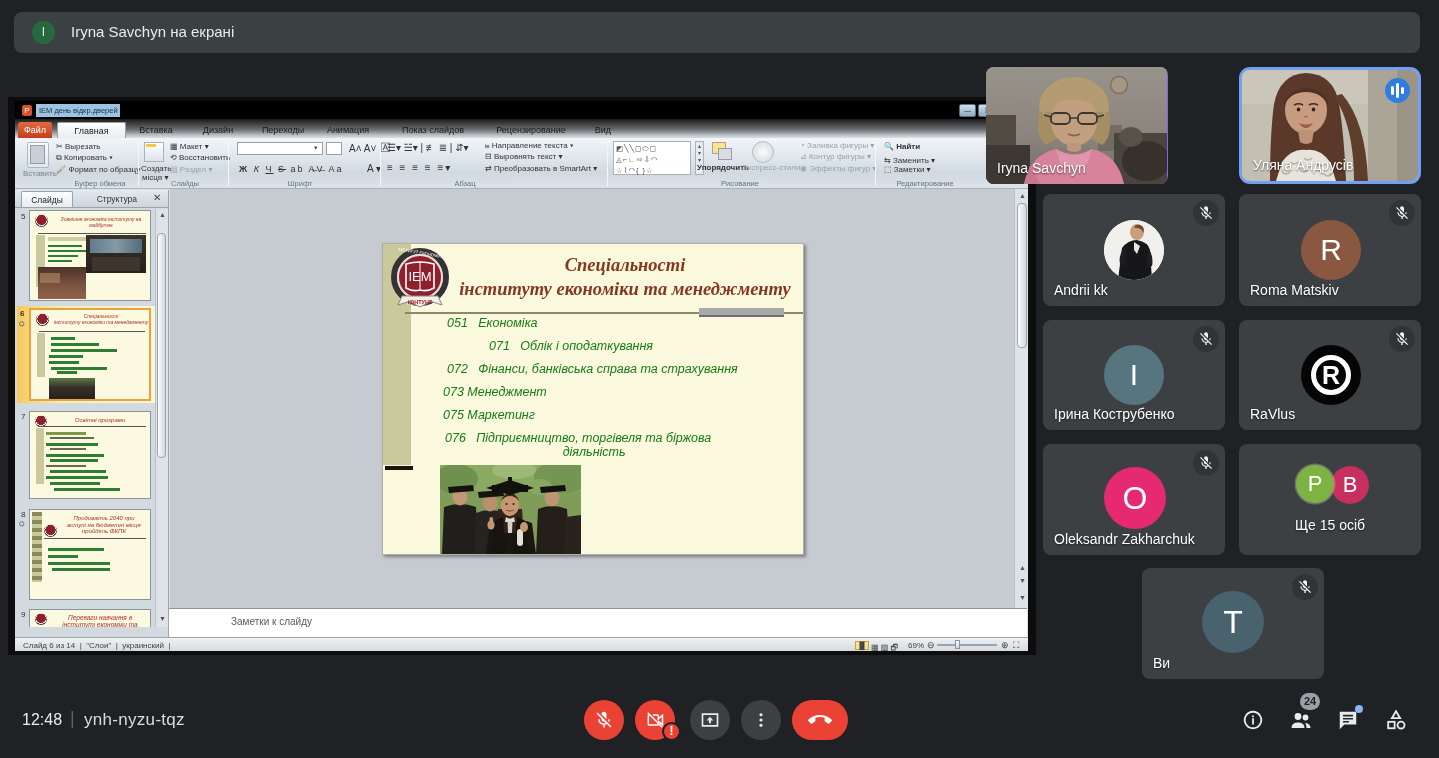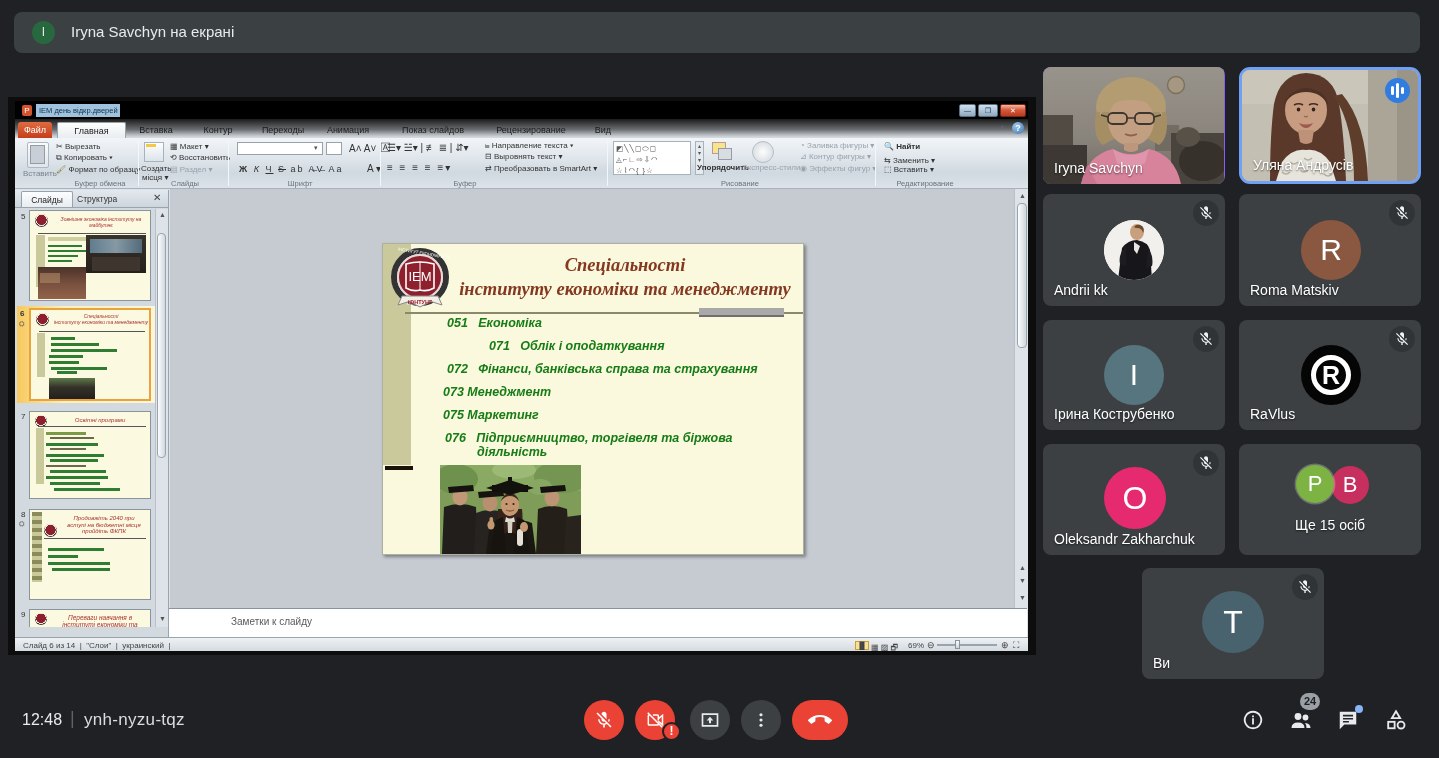--- a/index.html
+++ b/index.html
@@ -24,21 +24,21 @@
   .rgl { position:absolute; top:41px; font-size:7.5px; color:#68737e; text-align:center; }
   .rdiv { position:absolute; top:2px; width:1px; height:46px; background:#c0c8cf; border-right:1px solid #f4f7fa; }
   .ric { position:absolute; font-size:8px; color:#333; white-space:nowrap; }
   #pstatus { left:0; top:536px; width:1013px; height:14px;
      background:linear-gradient(#eef1f4,#d4dbe1); border-top:1px solid #9aa4ad; font-size:8px; color:#444; }
   #pnotes { left:154px; top:507px; width:858px; height:29px; background:#fff; border-top:1px solid #8a949e; font-size:10px; color:#5a5a5a; }
   #ppane { left:0; top:89px; width:154px; height:447px; background:#d2d9df; border-right:1px solid #9aa4ad; overflow:hidden; }
   #peditor { left:155px; top:88px; width:858px; height:419px; background:#c6cbd2; }
   #slide { left:212px; top:54px; width:422px; height:312px; background:#faf8dd;
      box-shadow:2px 2px 3px rgba(60,65,70,.55); border:1px solid #b0b0a0; }
-  .sit { position:absolute; color:#167c16; font-weight:bold; font-style:italic; font-size:12.5px; line-height:14px; white-space:nowrap; }
+  .sit { position:absolute; color:#167c16; font-weight:normal; font-style:italic; font-size:12.5px; line-height:14px; white-space:nowrap;text-align:center; }
   #thumbs { left:0; top:19px; width:140px; height:418px; overflow:hidden; }
   .tnum { font-size:8px; color:#333; }
   .thumb { position:absolute; width:122px; background:#fbf9e0; border:1px solid #8a949e; }
   .tlogo { position:absolute; left:5px; top:3px; width:13px; height:13px; border-radius:50%;
      background:radial-gradient(circle at 50% 45%, #8e1f2c 52%, #e8e4da 53% 62%, #3a3a3a 63% 82%, #e8e4da 83%); }
   .tl { position:absolute; height:2px; background:#6a6a4a; }
   .tg { position:absolute; height:2.5px; background:#2e7d32; }
   
   .tile { position:absolute; width:182px; background:#3c4043; border-radius:8px; overflow:hidden; }
   .tile .nm { position:absolute; left:11px; bottom:8px; color:#fff; font-size:14px;
@@ -67,21 +67,21 @@
       <div class="abs" style="left:21px;top:3px;width:84px;height:13px;background:#9fc2de;color:#10314a;font-size:7.5px;line-height:13px;padding-left:3px;white-space:nowrap;overflow:hidden;">IEM день відкр.дверей</div>
       <div class="abs" style="left:944px;top:3px;width:17px;height:13px;background:linear-gradient(#cfe0ee,#8fa9bf);border:1px solid #5a7082;border-radius:2px;color:#173049;font-size:7px;text-align:center;line-height:11px;">—</div>
       <div class="abs" style="left:963px;top:3px;width:20px;height:13px;background:linear-gradient(#cfe0ee,#8fa9bf);border:1px solid #5a7082;border-radius:2px;color:#173049;font-size:7px;text-align:center;line-height:11px;">❐</div>
       <div class="abs" style="left:985px;top:3px;width:26px;height:13px;background:linear-gradient(#f2b9a6,#d55a3a 45%,#b83a22);border:1px solid #7c2413;border-radius:2px;color:#fff;font-size:7px;text-align:center;line-height:12px;">✕</div>
     </div>
 
     <div class="abs" id="ptabs">
       <div class="ptab" style="left:3px;width:34px;background:linear-gradient(#e06b3f,#c43e1c);border-radius:3px 3px 0 0;color:#fff;">Файл</div>
       <div class="ptab" style="left:42px;width:69px;background:linear-gradient(#fdfdfd,#e9edf1);border:1px solid #98a2ab;border-bottom:none;border-radius:2px 2px 0 0;">Главная</div>
       <div class="ptab" style="left:118px;width:46px;">Вставка</div>
-      <div class="ptab" style="left:181px;width:44px;">Контур</div>
+      <div class="ptab" style="left:181px;width:44px;">Дизайн</div>
       <div class="ptab" style="left:238px;width:60px;">Переходы</div>
       <div class="ptab" style="left:303px;width:60px;">Анимация</div>
       <div class="ptab" style="left:376px;width:84px;">Показ слайдов</div>
       <div class="ptab" style="left:471px;width:90px;">Рецензирование</div>
       <div class="ptab" style="left:574px;width:28px;">Вид</div>
       <div class="abs" style="left:985px;top:4px;font-size:8px;color:#667;">˄</div>
       <div class="abs" style="left:997px;top:3px;width:12px;height:12px;border-radius:50%;background:radial-gradient(circle at 35% 30%,#9cc4e8,#3f7ab5);color:#fff;font-size:9px;font-weight:bold;text-align:center;line-height:12px;">?</div>
     </div>
 
     <div class="abs" id="pribbon">
@@ -113,39 +113,39 @@
       <div class="ric" style="left:224px;top:26px;font-size:9px;letter-spacing:2px;"><b>Ж</b> <i>К</i> <u>Ч</u> <s>S</s> ab A̶V̶ Aa</div>
       <div class="ric" style="left:352px;top:25px;font-size:10px;color:#333;">A ▾</div>
       <div class="rgl" style="left:250px;width:70px;">Шрифт</div>
       <div class="rdiv" style="left:365px;"></div>
 
       <div class="ric" style="left:372px;top:4px;font-size:10px;">☰▾ ☱▾ | ≢ ≣ | ⇵▾</div>
       <div class="ric" style="left:372px;top:24px;font-size:10px;letter-spacing:2px;">≡ ≡ ≡ ≡ ≡▾</div>
       <div class="ric" style="left:470px;top:3px;">⫢ Направление текста ▾</div>
       <div class="ric" style="left:470px;top:14px;">⊟ Выровнять текст ▾</div>
       <div class="ric" style="left:470px;top:26px;">⇄ Преобразовать в SmartArt ▾</div>
-      <div class="rgl" style="left:420px;width:60px;">Буфер</div>
+      <div class="rgl" style="left:420px;width:60px;">Абзац</div>
       <div class="rdiv" style="left:592px;"></div>
 
       <div class="abs" style="left:598px;top:3px;width:78px;height:34px;background:#fff;border:1px solid #a8b2bb;font-size:7.5px;color:#555;line-height:11px;padding:1px 2px;letter-spacing:1px;">◩╲╲◻⬭◻<br>◬⌐∟⇨⇩◠<br>☆⌇◠{ }☆</div>
       <div class="abs" style="left:680px;top:3px;width:9px;height:34px;background:#e6ebf0;border:1px solid #a8b2bb;font-size:6px;color:#555;text-align:center;">▴<br>▾<br>▾</div>
       <div class="abs" style="left:697px;top:4px;width:14px;height:12px;background:#f6e58a;border:1px solid #b99;"></div>
       <div class="abs" style="left:703px;top:10px;width:14px;height:12px;background:#d8dde2;border:1px solid #99a;"></div>
       <div class="ric" style="left:682px;top:25px;"><b>Упорядочить</b></div>
       <div class="abs" style="left:737px;top:3px;width:22px;height:22px;background:radial-gradient(#fdfdfd,#cfd6dc);border-radius:50%;border:1px solid #b5bec6;"></div>
       <div class="ric" style="left:727px;top:25px;color:#9aa3ac;">Экспресс-стили</div>
       <div class="ric" style="left:785px;top:3px;color:#9aa3ac;">◔ Заливка фигуры ▾</div>
       <div class="ric" style="left:785px;top:14px;color:#9aa3ac;">⊿ Контур фигуры ▾</div>
       <div class="ric" style="left:785px;top:26px;color:#9aa3ac;">◉ Эффекты фигур ▾</div>
       <div class="rgl" style="left:690px;width:70px;">Рисование</div>
       <div class="rdiv" style="left:860px;"></div>
 
       <div class="ric" style="left:869px;top:4px;">🔍 <b>Найти</b></div>
       <div class="ric" style="left:869px;top:18px;">⇆ Заменить ▾</div>
-      <div class="ric" style="left:869px;top:27px;">⬚ Вставить ▾</div>
+      <div class="ric" style="left:869px;top:27px;">⬚ Заметки ▾</div>
       <div class="rgl" style="left:865px;width:90px;">Редактирование</div>
     </div>
 
     <div class="abs" id="pstatus">
       <span class="abs" style="left:8px;top:3px;">Слайд 6 из 14&nbsp;&nbsp;|&nbsp;&nbsp;"Слои"&nbsp;&nbsp;|&nbsp;&nbsp;украинский&nbsp;&nbsp;|</span>
       <span class="abs" style="left:840px;top:3px;background:#f8e09a;border:1px solid #c9a227;padding:0 1px;font-size:7px;">▐▌</span>
       <span class="abs" style="left:856px;top:3px;">▦ ▨ 🗗</span>
       <span class="abs" style="left:893px;top:3px;">69%</span>
       <span class="abs" style="left:912px;top:2px;font-size:9px;">⊖</span>
       <span class="abs" style="left:922px;top:6px;width:60px;height:2px;background:#9aa4ad;"></span>
@@ -154,21 +154,21 @@
       <span class="abs" style="left:998px;top:2px;font-size:9px;">⛶</span>
     </div>
 
     <div class="abs" id="pnotes">
         <span class="abs" style="left:62px;top:7px;">Заметки к слайду</span>
       </div>
 
     <div class="abs" id="ppane">
       <div class="abs" style="left:0;top:0;width:153px;height:18px;background:linear-gradient(#e3e9ee,#cdd5dc);border-bottom:1px solid #9aa4ad;">
         <span class="abs" style="left:6px;top:1px;width:52px;height:16px;background:linear-gradient(#fcfdfe,#e8edf1);border:1px solid #98a2ab;border-bottom:none;border-radius:2px 2px 0 0;text-align:center;font-size:8.5px;line-height:16px;color:#222;">Слайды</span>
-        <span class="abs" style="left:62px;top:2px;width:60px;height:15px;text-align:left;font-size:8.5px;line-height:15px;color:#333;">Структура</span>
+        <span class="abs" style="left:62px;top:2px;width:60px;height:15px;text-align:right;font-size:8.5px;line-height:15px;color:#333;">Структура</span>
         <span class="abs" style="left:138px;top:2px;font-size:10px;color:#444;">✕</span>
       </div>
       <div class="abs" id="thumbs">
 
         <div class="abs tnum" style="left:6px;top:3px;">5</div>
         <div class="thumb" style="left:14px;top:1px;height:91px;">
           <div class="tlogo"></div>
           <div class="abs" style="left:28px;top:5px;width:86px;height:13px;overflow:hidden;">
               <i style="font-size:5px;color:#a33;display:block;text-align:center;line-height:6px;">Зовнішня экономіка інституту на майбутнє</i>
             </div>
@@ -336,21 +336,21 @@
         <span class="abs" style="left:4px;top:3px;font-size:7px;color:#555;">▲</span>
         <span class="abs" style="left:2px;top:14px;width:10px;height:145px;background:linear-gradient(90deg,#fdfdfd,#cfd7de);border:1px solid #9aa4ad;border-radius:4px;"></span>
         <span class="abs" style="left:4px;top:375px;font-size:7px;color:#555;">▲</span>
         <span class="abs" style="left:4px;top:388px;font-size:7px;color:#555;">▼</span>
         <span class="abs" style="left:4px;top:405px;font-size:7px;color:#555;">▼</span>
       </div>
     </div>
   </div>
 </div>
 
-<div class="tile" style="left:1043px; top:67px; height:117px; background:#8b5cf6;">
+<div class="tile" style="left:986px; top:67px; height:117px; background:#8b5cf6;">
   <svg width="181" height="117" viewBox="0 0 181 117" style="position:absolute;left:0;top:0;">
     <defs>
       <linearGradient id="irgrad" x1="0" y1="0" x2="0" y2="1">
         <stop offset="0" stop-color="#a39d94"></stop>
           <stop offset="0.6" stop-color="#938d84"></stop>
           <stop offset="1" stop-color="#776f66"></stop>
       </linearGradient>
     </defs>
     <rect width="181" height="117" fill="url(#irgrad)"></rect>
     <circle cx="133" cy="18" r="8.5" fill="#b0a189" stroke="#857862" stroke-width="1.5"></circle>

